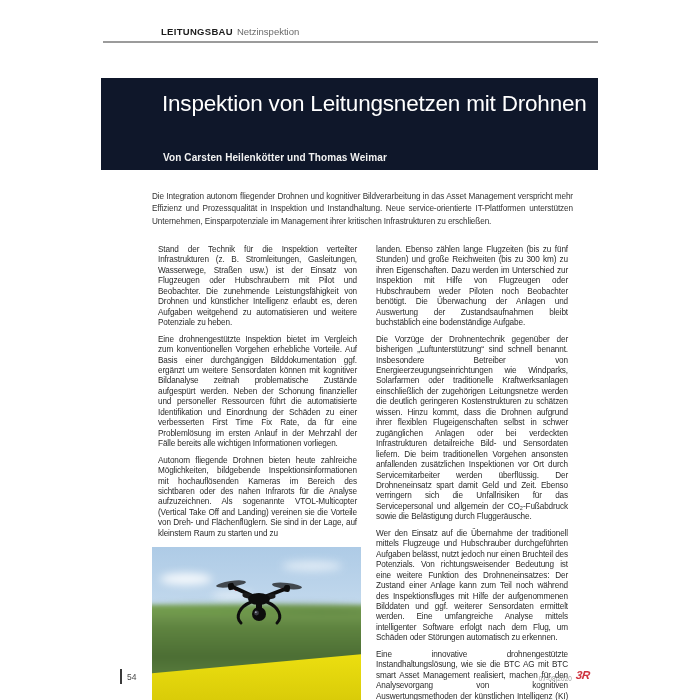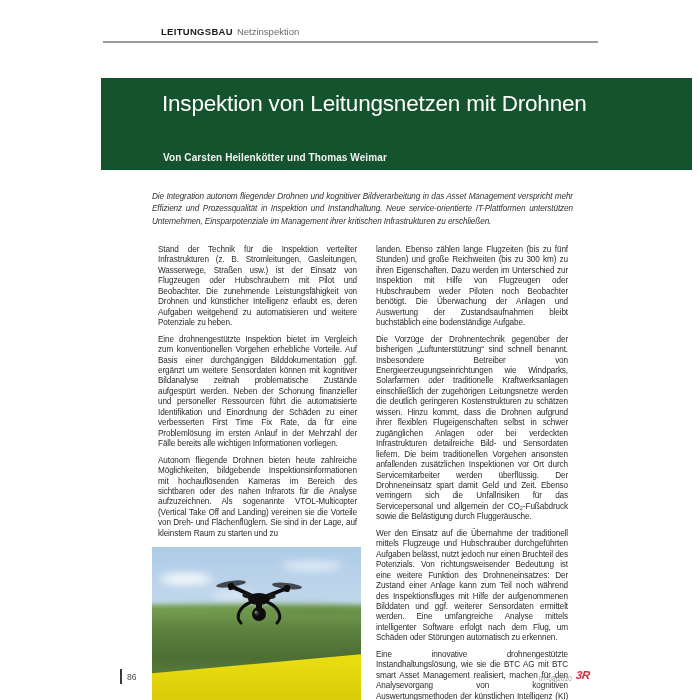--- a/index.html
+++ b/index.html
@@ -7,28 +7,28 @@
     width:700px;height:700px;background:#ffffff;position:relative;overflow:hidden;
     font-family:"Liberation Sans", sans-serif;
     -webkit-font-smoothing:antialiased;
   }
   
   .kicker{position:absolute;left:125px;top:26px;font-size:9.5px;color:#1c1c1c;padding-left:36px;}
   .kicker .section{font-weight:bold;letter-spacing:.3px;color:#1c1c1c;}
   .kicker .topic{font-weight:normal;color:#6a6a6a;margin-left:4px;}
   .kicker-rule{position:absolute;left:103px;top:41px;width:495px;height:1.5px;background:#9b9b9b;}
   
-  .title-box{position:absolute;left:101px;top:78px;width:591px;height:92px;background:#14532d;}
+  .title-box{position:absolute;left:101px;top:78px;width:497px;height:92px;background:#0f172a;}
   .title-box h1{position:absolute;left:61px;top:11px;margin:0;width:430px;
     font-size:22.5px;line-height:29.5px;font-weight:400;color:#ffffff;letter-spacing:-.2px;}
   .title-box .byline{position:absolute;left:62px;top:74px;font-size:10px;font-weight:bold;
     color:#f2f2f2;letter-spacing:.1px;}
   
   .abstract{position:absolute;left:152px;top:191px;width:421px;
-    font-size:8.2px;line-height:12.3px;font-style:italic;color:#333333;
+    font-size:8.2px;line-height:12.3px;color:#333333;
     text-align:justify;letter-spacing:-.1px;}
   
   .col{position:absolute;top:239px;font-size:8.2px;line-height:10.45px;color:#2b2b2b;
     text-align:justify;letter-spacing:-.12px;hyphens:auto;}
   .col p{margin:6px;}
   .col-left{left:152px;width:211px;}
   .col-right{left:370px;width:204px;}
   
   .figure{position:relative;margin-top:8px;width:209px;height:157px;overflow:hidden;
     background:linear-gradient(#aecbe6 0%,#c6dbee 45%,#dde9f4 60%);}
@@ -113,15 +113,15 @@
 </div>
 
 <div class="col col-right">
   <p>landen. Ebenso zählen lange Flugzeiten (bis zu fünf Stunden) und große Reichweiten (bis zu 300 km) zu ihren Eigenschaften. Dazu werden im Unterschied zur Inspektion mit Hilfe von Flugzeugen oder Hubschraubern weder Piloten noch Beobachter benötigt. Die Überwachung der Anlagen und Auswertung der Zustandsaufnahmen bleibt buchstäblich eine bodenständige Aufgabe.</p>
   <p>Die Vorzüge der Drohnentechnik gegenüber der bisherigen „Luftunterstützung“ sind schnell benannt. Insbesondere Betreiber von Energieerzeugungseinrichtungen wie Windparks, Solarfarmen oder traditionelle Kraftwerksanlagen einschließlich der zugehörigen Leitungsnetze werden die deutlich geringeren Kostenstrukturen zu schätzen wissen. Hinzu kommt, dass die Drohnen aufgrund ihrer flexiblen Flugeigenschaften selbst in schwer zugänglichen Anlagen oder bei verdeckten Infrastrukturen detailreiche Bild- und Sensordaten liefern. Die beim traditionellen Vorgehen ansonsten anfallenden zusätzlichen Inspektionen vor Ort durch Servicemitarbeiter werden überflüssig. Der Drohneneinsatz spart damit Geld und Zeit. Ebenso verringern sich die Unfallrisiken für das Servicepersonal und allgemein der CO₂-Fußabdruck sowie die Belästigung durch Fluggeräusche.</p>
   <p>Wer den Einsatz auf die Übernahme der traditionell mittels Flugzeuge und Hubschrauber durchgeführten Aufgaben belässt, nutzt jedoch nur einen Bruchteil des Potenzials. Von richtungsweisender Bedeutung ist eine weitere Funktion des Drohneneinsatzes: Der Zustand einer Anlage kann zum Teil noch während des Inspektionsfluges mit Hilfe der aufgenommenen Bilddaten und ggf. weiterer Sensordaten ermittelt werden. Eine umfangreiche Analyse mittels intelligenter Software erfolgt nach dem Flug, um Schäden oder Störungen automatisch zu erkennen.</p>
   <p>Eine innovative drohnengestützte Instandhaltungslösung, wie sie die BTC AG mit BTC smart Asset Management realisiert, machen für den Analysevorgang von kognitiven Auswertungsmethoden der künstlichen Intelligenz (KI) Gebrauch. Schlüsselkomponente der Lösung ist eine Tool-Umgebung zur Unusual State Detection (USD), die auf Grundlage von Deep Learning-Verfahren (sogenannte neuronale Netze) aus den Zustandsdaten Abweichungen zum gewohnten Normalzustand registriert.</p>
 </div>
 
 <div class="footer-divider"></div>
-<div class="page-number">86</div>
+<div class="page-number">54</div>
 <div class="issue">07-08|2020</div>
 <div class="journal-logo">3R</div>
 
 </body></html>

